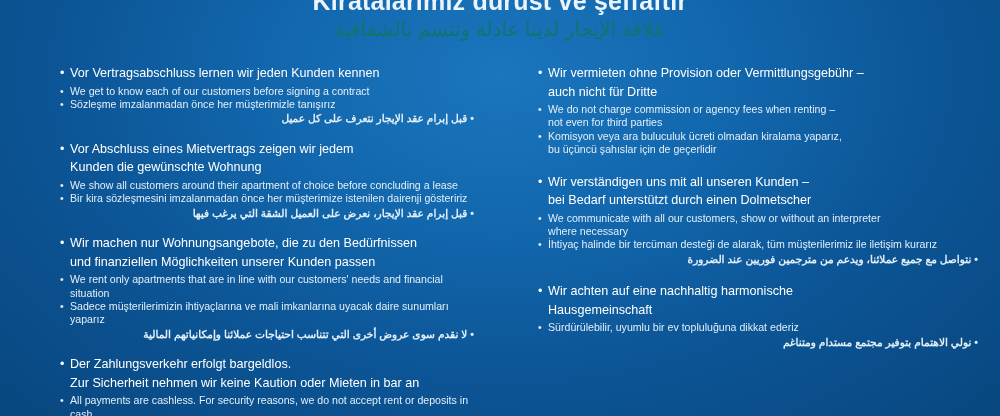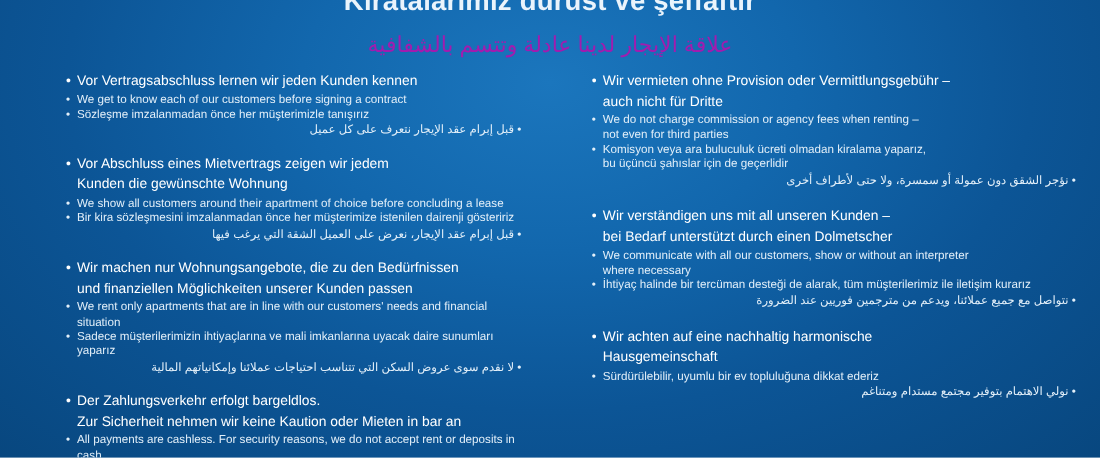--- a/index.html
+++ b/index.html
@@ -28,23 +28,23 @@
   }
   .title-de {
     font-size: 25px;
     font-weight: bold;
     color: #eaf4fc;
     letter-spacing: .2px;
     line-height: 30px;
     white-space: nowrap;
   }
   .title-ar {
-    margin-top: 12px;
+    margin-top: 0;
     font-size: 20px;
-    color: #a21caf;
+    color: #0f766e;
     direction: rtl;
     line-height: 26px;
     white-space: nowrap;
   }
   
   .columns {
     position: absolute;
     left: 0;
     top: 66px;
     width: 1000px;
@@ -93,21 +93,21 @@
     line-height: 13.4px;
   }
   .sub.cont:before { content: ""; }
   .ar {
     direction: rtl;
     text-align: right;
     font-size: 10.6px;
     color: #e2eff9;
     line-height: 14.5px;
     padding-right: 4px;
-    font-weight: normal;
+    font-weight: bold;
   }
   .ar.inline-bullet:before { content: "• "; }
 </style>
 <style>.lead-cont:before{content:"" !important;}</style></head>
 <body>
 
 <div class="slide">
 
   <div class="header">
     <div class="title-de">Kiratalarımız dürüst ve şeffaftır</div>
@@ -131,42 +131,41 @@
         <div class="sub">We show all customers around their apartment of choice before concluding a lease</div>
         <div class="sub">Bir kira sözleşmesini imzalanmadan önce her müşterimize istenilen dairenji gösteririz</div>
         <div class="ar inline-bullet">قبل إبرام عقد الإيجار، نعرض على العميل الشقة التي يرغب فيها</div>
       </div>
 
       <div class="block">
         <div class="lead">Wir machen nur Wohnungsangebote, die zu den Bedürfnissen</div>
         <div class="lead lead-cont" style="padding-left: 10px; --no-bullet: 1;">und finanziellen Möglichkeiten unserer Kunden passen</div>
         <div class="sub">We rent only apartments that are in line with our customers' needs and financial situation</div>
         <div class="sub">Sadece müşterilerimizin ihtiyaçlarına ve mali imkanlarına uyacak daire sunumları yaparız</div>
-        <div class="ar inline-bullet">لا نقدم سوى عروض السكن التي تتناسب احتياجات عملائنا وإمكانياتهم المالية</div>
+        <div class="ar inline-bullet">لا نقدم سوى عروض أخرى التي تتناسب احتياجات عملائنا وإمكانياتهم المالية</div>
       </div>
 
       <div class="block">
         <div class="lead">Der Zahlungsverkehr erfolgt bargeldlos.</div>
         <div class="lead lead-cont" style="padding-left: 10px; --no-bullet: 1;">Zur Sicherheit nehmen wir keine Kaution oder Mieten in bar an</div>
         <div class="sub">All payments are cashless. For security reasons, we do not accept rent or deposits in cash</div>
 
       </div>
 
     </div>
 
     <div class="col right">
 
       <div class="block">
         <div class="lead">Wir vermieten ohne Provision oder Vermittlungsgebühr –</div>
         <div class="lead lead-cont" style="padding-left: 10px; --no-bullet: 1;">auch nicht für Dritte</div>
         <div class="sub">We do not charge commission or agency fees when renting –</div>
         <div class="sub cont">not even for third parties</div>
         <div class="sub">Komisyon veya ara buluculuk ücreti olmadan kiralama yaparız,</div>
         <div class="sub cont">bu üçüncü şahıslar için de geçerlidir</div>
-        <div class="ar inline-bullet">نؤجر الشقق دون عمولة أو سمسرة، ولا حتى لأطراف أخرى</div>
       </div>
 
       <div class="block">
         <div class="lead">Wir verständigen uns mit all unseren Kunden –</div>
         <div class="lead lead-cont" style="padding-left: 10px; --no-bullet: 1;">bei Bedarf unterstützt durch einen Dolmetscher</div>
         <div class="sub">We communicate with all our customers, show or without an interpreter</div>
         <div class="sub cont">where necessary</div>
         <div class="sub">İhtiyaç halinde bir tercüman desteği de alarak, tüm müşterilerimiz ile iletişim kurarız</div>
         <div class="ar inline-bullet">نتواصل مع جميع عملائنا، ويدعم من مترجمين فوريين عند الضرورة</div>
       </div>

